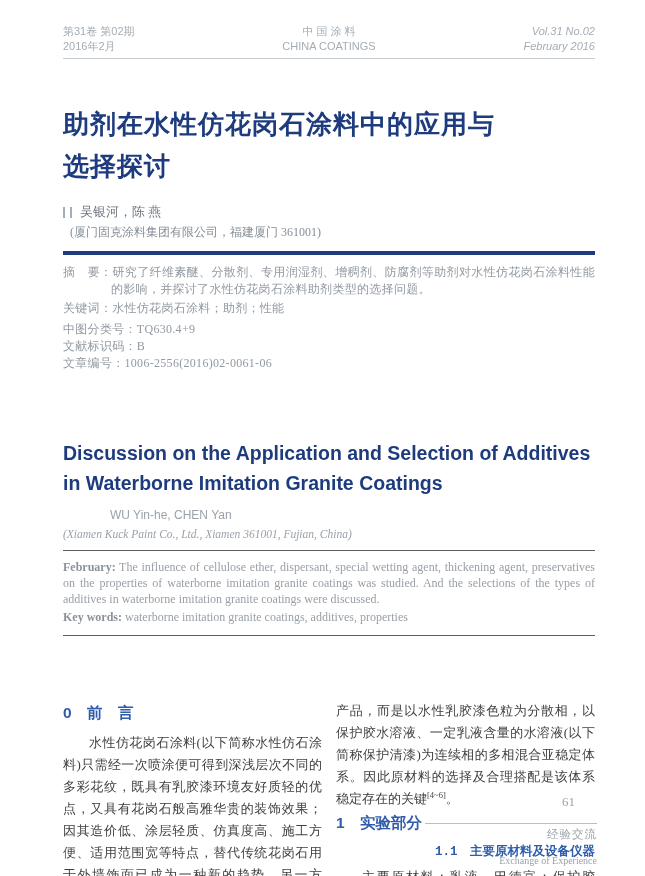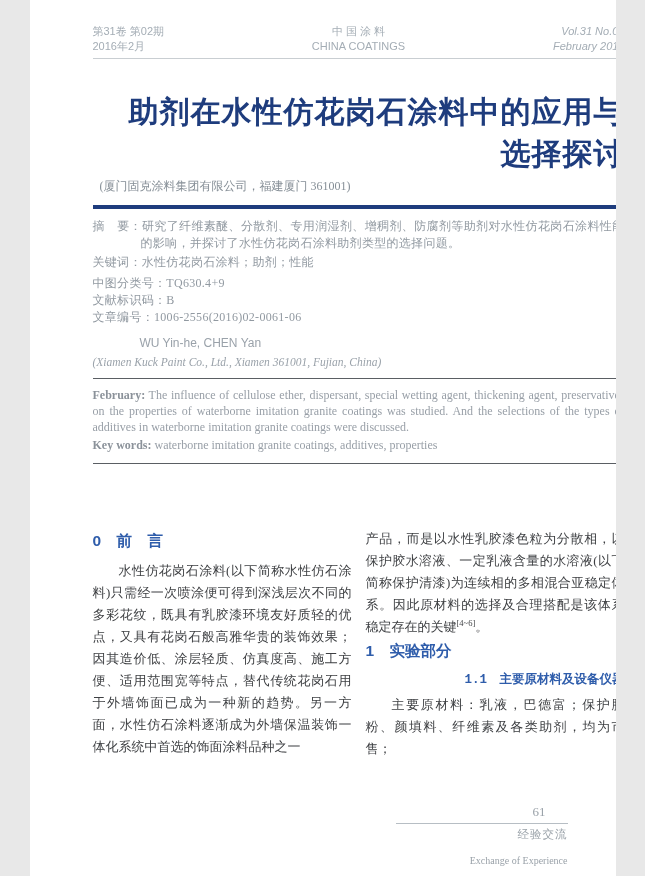--- a/index.html
+++ b/index.html
@@ -1,18 +1,18 @@
 <!DOCTYPE html>
 <html><head>
 <meta charset="utf-8">
 <style>
   html,body{margin:0;padding:0;background:#e8e8e8;}
   .page{
     position:relative;
-    width:586px;height:876px;
+    width:645px;height:876px;
     margin:0 auto;
     background:#ffffff;
     font-family:"Liberation Serif","DejaVu Serif",serif;
     overflow:hidden;
     box-sizing:border-box;
   }
   .content{margin:0 50px 0 63px;width:532px;box-sizing:border-box;}
 
   
   .runhead{
@@ -27,24 +27,24 @@
   .runhead .left{text-align:left;}
   .runhead .center{text-align:center;}
   .runhead .right{text-align:right;font-style:italic;}
   .doi{
     font-family:"Liberation Sans","DejaVu Sans",sans-serif;
     color:#a9b1b9;font-size:10px;margin-top:3px;
   }
 
   
   .title-cn{
-    margin-top:32px;
+    margin-top:44px;
     font-family:"Liberation Sans","DejaVu Sans",sans-serif;
     font-weight:bold;color:#1e3c7d;
-    font-size:30px;line-height:42px;letter-spacing:1px;text-align:right;
+    font-size:26px;line-height:42px;letter-spacing:1px;
   }
   .authors-cn{
     margin-top:16px;
     font-size:13px;color:#6d767e;line-height:18px;
     display:flex;align-items:center;
   }
   .author-marker{
     display:inline-block;width:5px;height:11px;
     border-left:2px solid #a4adb5;border-right:2px solid #a4adb5;
     margin-right:8px;
@@ -114,21 +114,21 @@
   .para{text-indent:2em;margin:0;}
   .para.noindent{text-indent:0;}
   sup{font-size:8.5px;line-height:0;}
 
   
   .pagefoot{
     position:absolute;right:48px;bottom:10px;width:172px;
     text-align:right;color:#9aa2a9;
     font-family:"Liberation Serif","DejaVu Serif",serif;
   }
-  .pagefoot .pnum{font-size:13px;padding-right:22px;margin-bottom:3px;}
+  .pagefoot .pnum{font-size:13px;padding-right:22px;margin-bottom:13px;}
   .pagefoot .frule{border-top:1px solid #b7bec4;margin-bottom:3px;}
   .pagefoot .col-cn{font-size:11.5px;letter-spacing:1px;}
   .pagefoot .col-en{font-size:10px;font-style:normal;margin-top:13px;}
 </style>
 </head>
 <body>
 
 <div class="page">
   <div class="content">
 
@@ -145,38 +145,43 @@
         <div>Vol.31 No.02</div>
         <div>February 2016</div>
       </div>
     </div>
 
     <div class="title-cn">
       <div>助剂在水性仿花岗石涂料中的应用与</div>
       <div>选择探讨</div>
     </div>
 
+    <div class="authors-cn">
+      <span class="author-marker"></span>
+      <span>吴银河，陈  燕</span>
+    </div>
     <div class="affil-cn">(厦门固克涂料集团有限公司，福建厦门  361001)</div>
 
     <div class="rule-thick"></div>
 
     <div class="abs-cn">
       <div class="hang">
         <span>摘　要：</span><span>研究了纤维素醚、分散剂、专用润湿剂、增稠剂、防腐剂等助剂对水性仿花岗石涂料性能的影响，并探讨了水性仿花岗石涂料助剂类型的选择问题。</span>
       </div>
       <div class="kw">
         <span>关键词：</span><span>水性仿花岗石涂料；助剂；性能</span>
       </div>
       <div class="clc-row">
         <span><span>中图分类号：</span><span>TQ630.4+9</span></span>
         <span><span>文献标识码：</span><span>B</span></span>
         <span><span>文章编号：</span><span>1006-2556(2016)02-0061-06</span></span>
       </div>
     </div>
 
+    <div class="title-en">Discussion on the Application and Selection of Additives in Waterborne Imitation Granite Coatings</div>
     <div class="authors-en">WU Yin-he, CHEN Yan</div>
     <div class="affil-en">(Xiamen Kuck Paint Co., Ltd., Xiamen 361001, Fujian, China)</div>
 
     <div class="abs-en">
       <div>
         <b>February:</b><span> The influence of cellulose ether, dispersant, special wetting agent, thickening agent, preservatives on the properties of waterborne imitation granite coatings was studied. And the selections of the types of additives in waterborne imitation granite coatings were discussed.</span>
       </div>
       <div class="kw-row">
         <b>Key words:</b><span> waterborne imitation granite coatings, additives, properties</span>
       </div>

